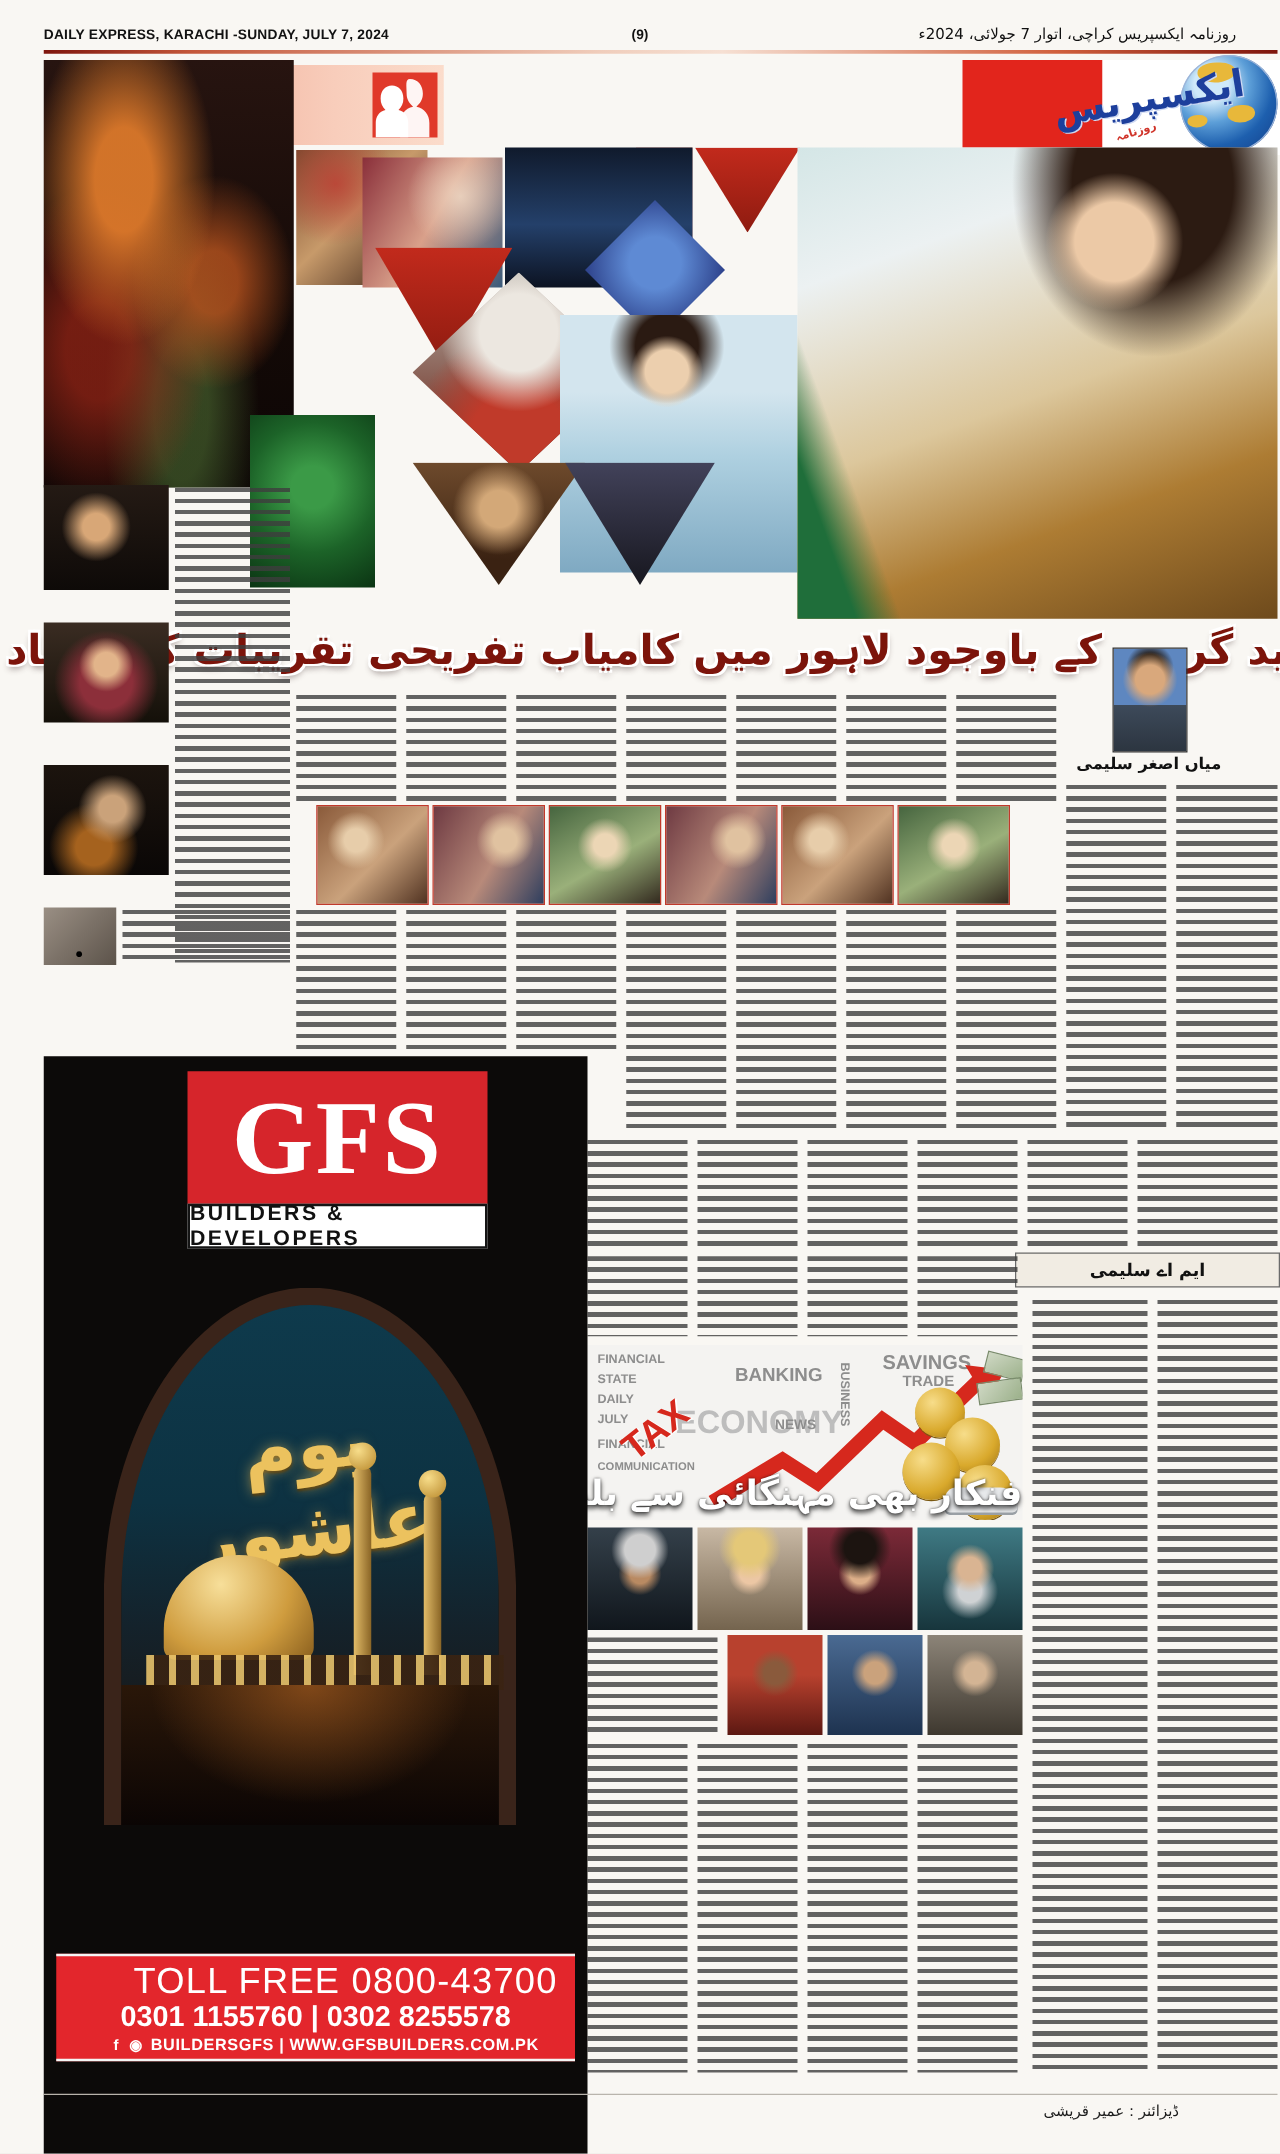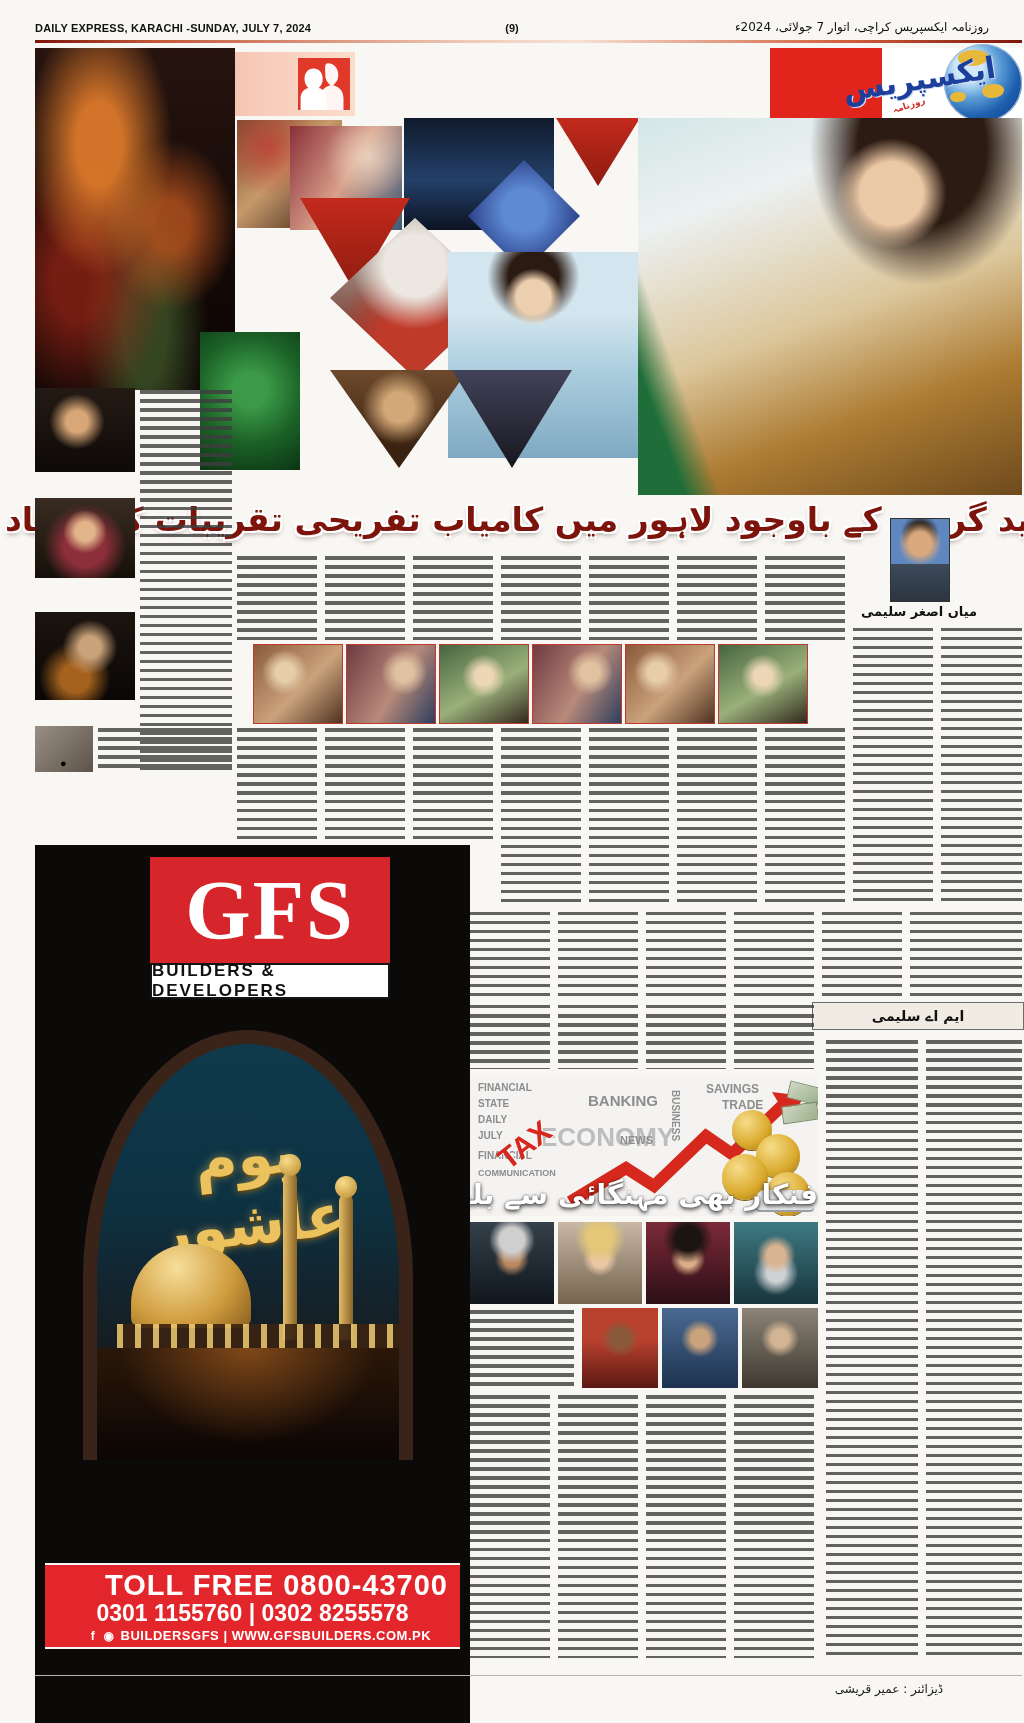--- a/index.html
+++ b/index.html
@@ -123,21 +123,21 @@
   .dome{position:absolute;left:34px;bottom:132px;width:120px;height:84px;border-radius:60px 60px 10px 10px;
     background:radial-gradient(circle at 38% 28%,#f7df9a,#cf9c3e 58%,#8a5f1e);}
   .minaret{position:absolute;width:14px;background:linear-gradient(90deg,#e2bc68,#8a6526);border-radius:7px 7px 0 0;}
   .mball{position:absolute;width:22px;height:22px;border-radius:50%;background:radial-gradient(circle at 35% 30%,#f7dd8a,#b8872a);}
   .shrine-base{position:absolute;left:20px;bottom:108px;width:286px;height:28px;
     background:repeating-linear-gradient(90deg,#e8c26a 0 6px,#3a2312 6px 18px);opacity:.9;}
   .courtyard{position:absolute;left:0;bottom:0;width:100%;height:112px;
     background:radial-gradient(ellipse at 50% 0%,rgba(214,120,40,.5),transparent 60%),linear-gradient(180deg,#2a1709,#0b0504);}
   .toll-band{position:absolute;left:10px;top:718px;width:415px;height:82px;background:#e3262c;border-top:2px solid #f5f5f5;border-bottom:2px solid #f5f5f5;
     color:#fff;text-align:center;}
-  .toll1{font-size:29px;font-weight:bold;letter-spacing:1px;margin-top:4px;padding-left:48px;}
+  .toll1{font-size:29px;font-weight:normal;letter-spacing:1px;margin-top:4px;padding-left:48px;}
   .toll2{font-size:23px;font-weight:bold;margin-top:-2px;}
   .toll3{font-size:13px;font-weight:bold;margin-top:1px;letter-spacing:.5px;padding-left:15px;}
   .toll3 .ic{display:inline-block;font-size:12px;margin:0 2px;}
 
   
   .foot-rule{left:35px;top:1675px;width:987px;height:1px;background:#b9b4ac;}
   .designer{right:35px;top:1682px;width:200px;text-align:center;font-size:12px;color:#1c1c1c;}
 </style>
 </head>
 <body>
@@ -233,21 +233,21 @@
   <div class="tcol" style="left:926px;top:1040px;width:96px;height:618px;"></div>
   <div class="tcol" style="left:470px;top:1005px;width:80px;height:64px;"></div>
   <div class="tcol" style="left:558px;top:1005px;width:80px;height:64px;"></div>
   <div class="tcol" style="left:646px;top:1005px;width:80px;height:64px;"></div>
   <div class="tcol" style="left:734px;top:1005px;width:80px;height:64px;"></div>
 
   <div class="abs econ">
     <span class="w" style="left:70px;top:46px;font-size:26px;color:#bdbdbd;">ECONOMY</span>
     <span class="w" style="left:118px;top:16px;font-size:15px;">BANKING</span>
     <span class="w" style="left:252px;top:22px;font-size:12px;">TRADE</span>
-    <span class="w" style="left:236px;top:6px;font-size:12px;">SAVINGS</span>
+    <span class="w" style="left:236px;top:6px;font-size:16px;">SAVINGS</span>
     <span class="w" style="left:180px;top:34px;font-size:10px;transform:rotate(90deg);">BUSINESS</span>
     <span class="w" style="left:150px;top:58px;font-size:11px;">NEWS</span>
     <span class="w" style="left:8px;top:6px;font-size:10px;">FINANCIAL</span>
     <span class="w" style="left:8px;top:22px;font-size:10px;">STATE</span>
     <span class="w" style="left:8px;top:38px;font-size:10px;">DAILY</span>
     <span class="w" style="left:8px;top:54px;font-size:10px;">JULY</span>
     <span class="w" style="left:8px;top:74px;font-size:10px;">FINANCIAL</span>
     <span class="w" style="left:8px;top:92px;font-size:9px;">COMMUNICATION</span>
     <span class="w tax" style="left:26px;top:52px;">TAX</span>
     <svg style="position:absolute;left:96px;top:14px;" width="240" height="120">

